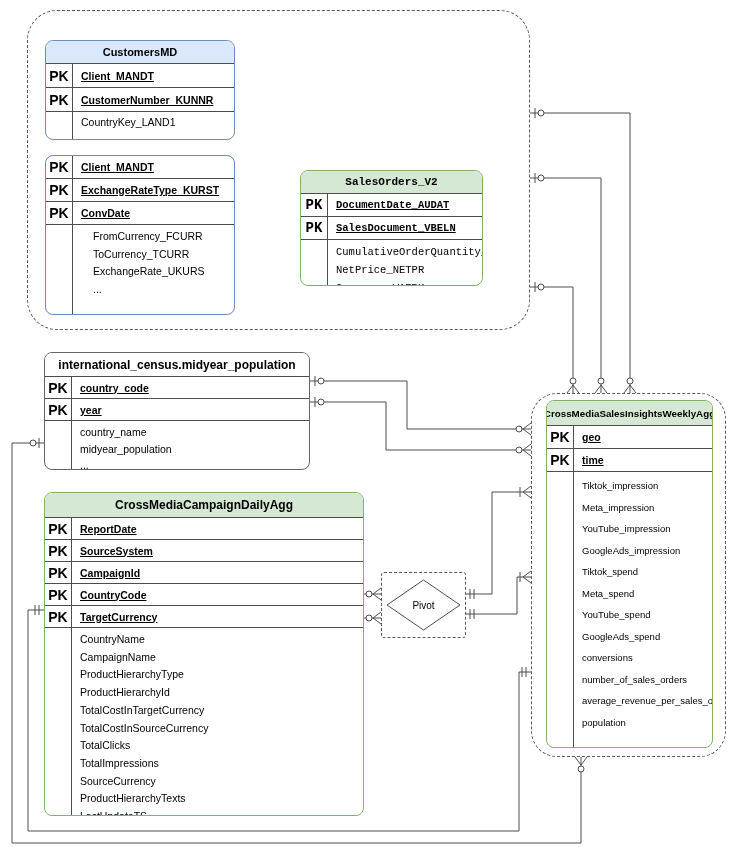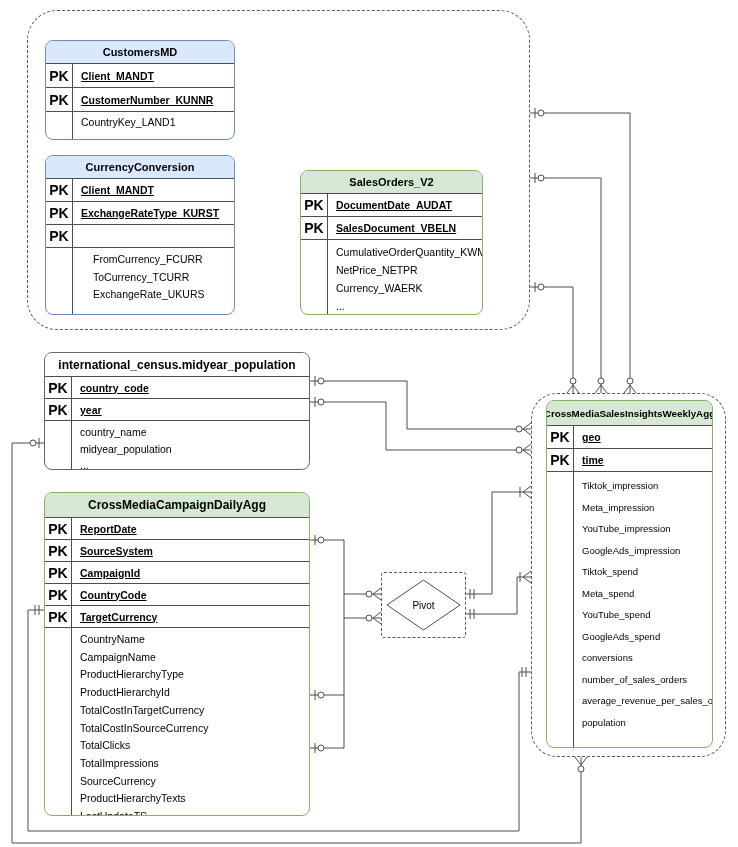--- a/index.html
+++ b/index.html
@@ -31,30 +31,30 @@
   .t-field{white-space:nowrap;font-size:10.5px;}
 
   #customers_md{left:45px;top:40px;width:190px;height:100px;}
   #customers_md .t-head{height:22px;} #customers_md .t-pkrow{height:23px;}
   #customers_md .t-field{line-height:15px;}
 
   #currency_conversion{left:45px;top:155px;width:190px;height:160px;}
   #currency_conversion .t-head{height:22px;} #currency_conversion .t-pkrow{height:22px;}
   #currency_conversion .t-field{line-height:17.5px;padding-left:12px;}
 
-  #sales_orders_v2{left:300px;top:170px;width:183px;height:145px;}
+  #sales_orders_v2{left:300px;top:170px;width:183px;height:116px;font-family:Liberation Mono, monospace;}
   #sales_orders_v2 .t-head{height:22px;} #sales_orders_v2 .t-pkrow{height:22px;}
   #sales_orders_v2 .t-field{line-height:18px;}
 
   #midyear_population{left:44px;top:352px;width:266px;height:118px;}
   #midyear_population .t-head{height:23px;font-size:12px;}
   #midyear_population .t-pkrow{height:21px;}
   #midyear_population .t-field{line-height:16.5px;}
 
-  #campaign_daily_agg{left:44px;top:492px;width:266px;height:324px;}
+  #campaign_daily_agg{left:44px;top:492px;width:320px;height:324px;}
   #campaign_daily_agg .t-head{height:24px;font-size:12px;}
   #campaign_daily_agg .t-pkrow{height:21px;}
   #campaign_daily_agg .t-field{line-height:17.7px;}
 
   #weekly_agg{left:546px;top:400px;width:167px;height:348px;}
   #weekly_agg .t-head{height:24px;font-size:9.8px;}
   #weekly_agg .t-pkrow{height:22px;}
   #weekly_agg .t-field{line-height:21.5px;font-size:9.5px;}
 
   #pivot-label{position:absolute;left:381px;top:572px;width:85px;height:66px;z-index:5;
@@ -179,31 +179,31 @@
       </div>
       <div class="t-body">
         <div class="t-pkcol"></div>
         <div class="t-fields">
           <div class="t-field">CountryKey_LAND1</div>
           <div class="t-field">...</div>
         </div>
       </div>
     </div>
   <div class="table theme-blue" id="currency_conversion">
-      <div class="t-head">CurrencyConversion</div>
       <div class="t-pkrow">
         <div class="t-pkcell">PK</div>
         <div class="t-pkname">Client_MANDT</div>
       </div>
       <div class="t-pkrow">
         <div class="t-pkcell">PK</div>
         <div class="t-pkname">ExchangeRateType_KURST</div>
       </div>
       <div class="t-pkrow">
         <div class="t-pkcell">PK</div>
+        <div class="t-pkname">ConvDate</div>
       </div>
       <div class="t-body">
         <div class="t-pkcol"></div>
         <div class="t-fields">
           <div class="t-field">FromCurrency_FCURR</div>
           <div class="t-field">ToCurrency_TCURR</div>
           <div class="t-field">ExchangeRate_UKURS</div>
           <div class="t-field">...</div>
         </div>
       </div>

